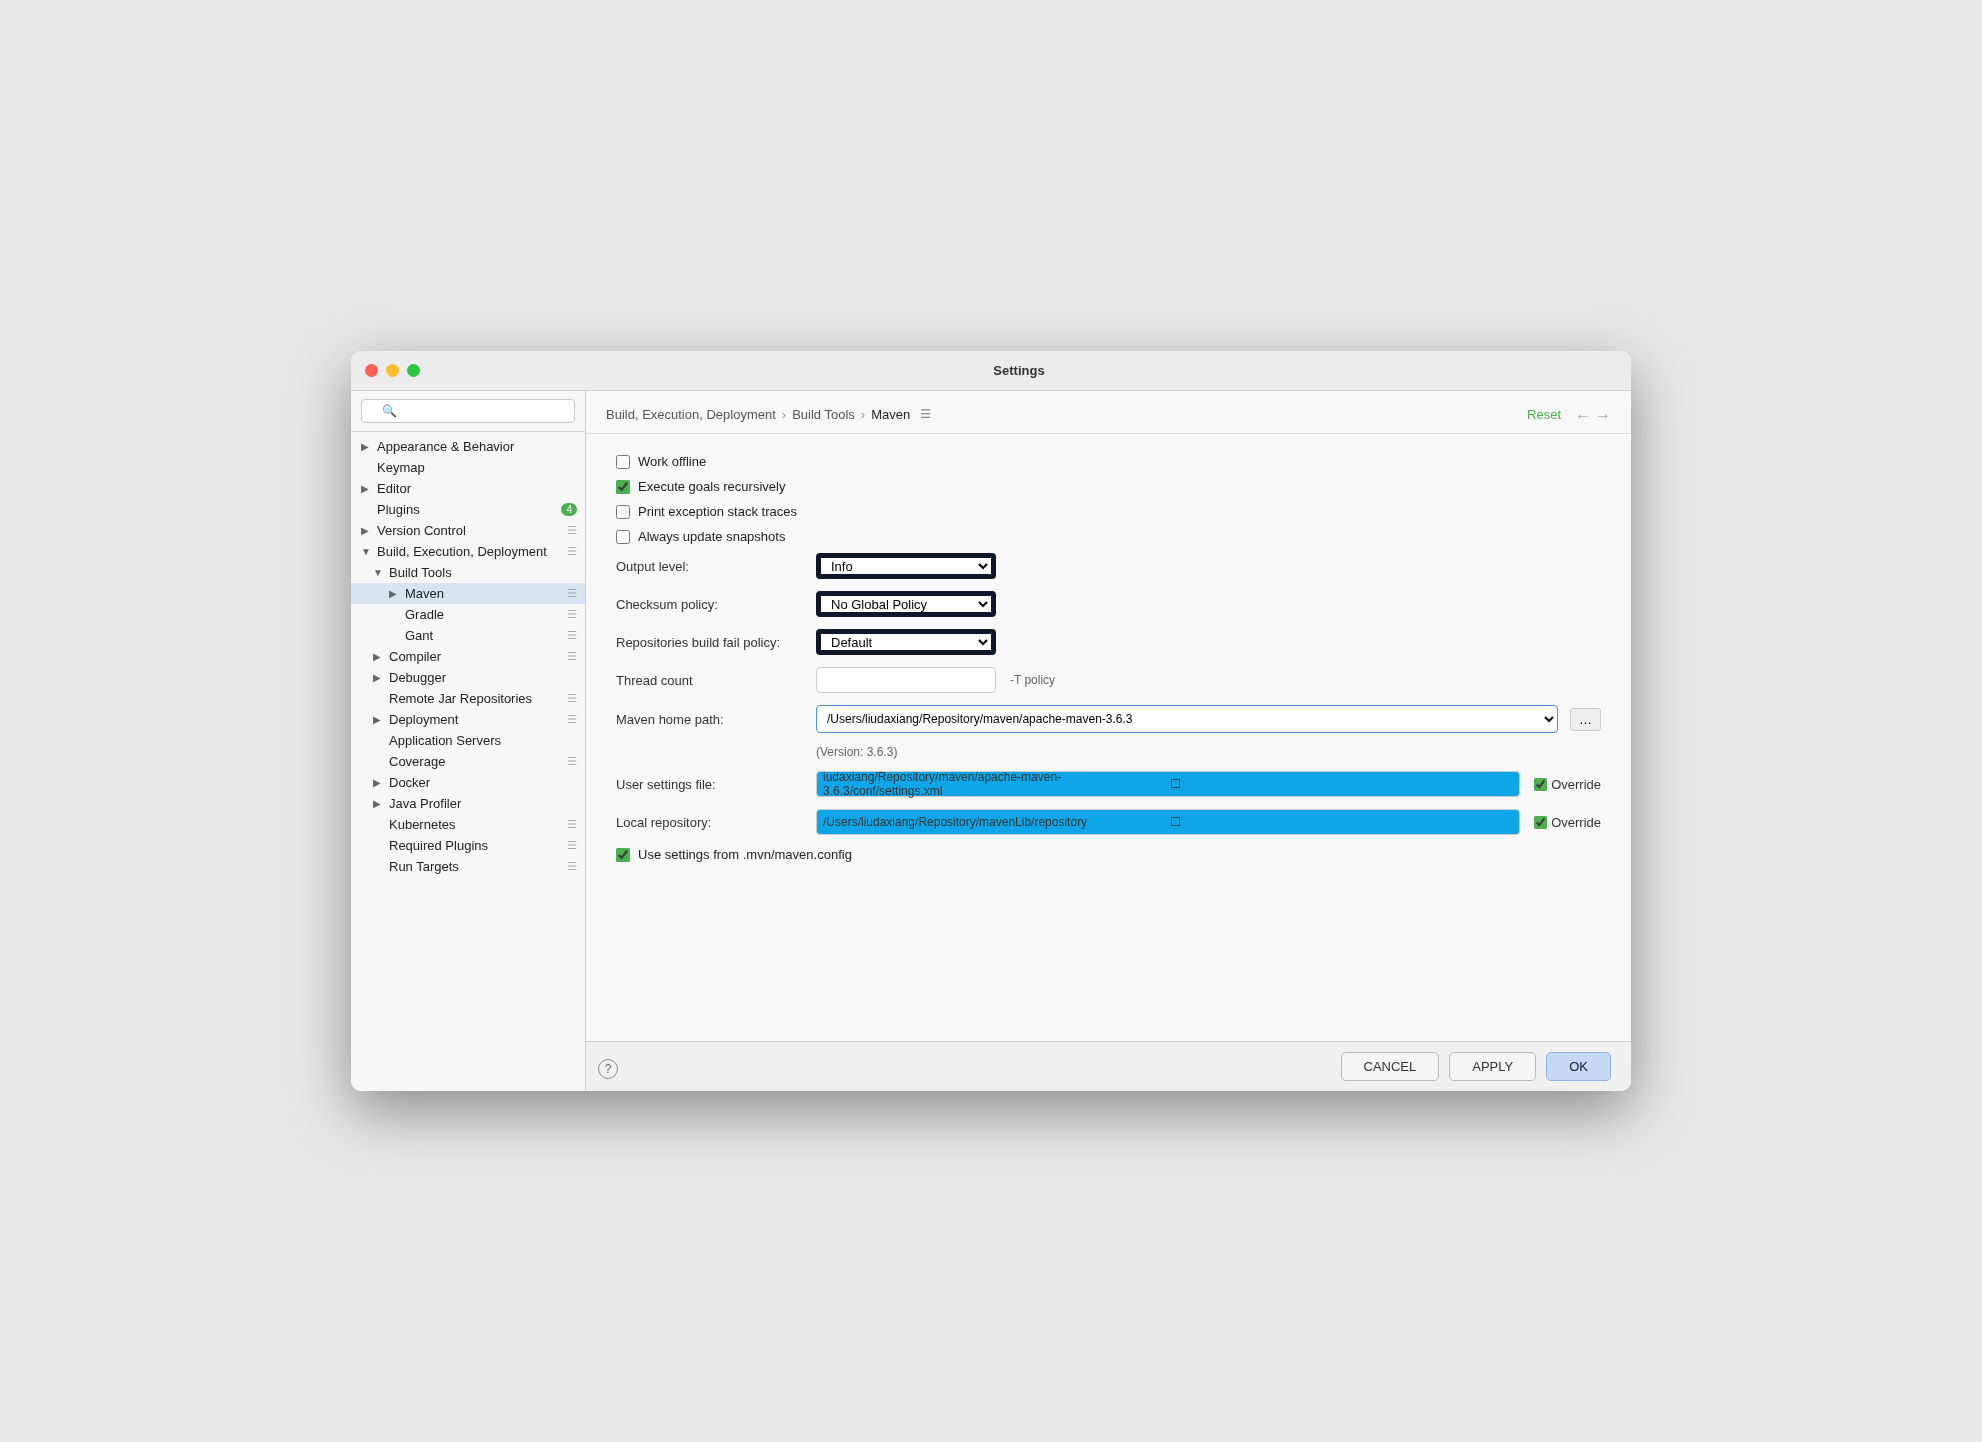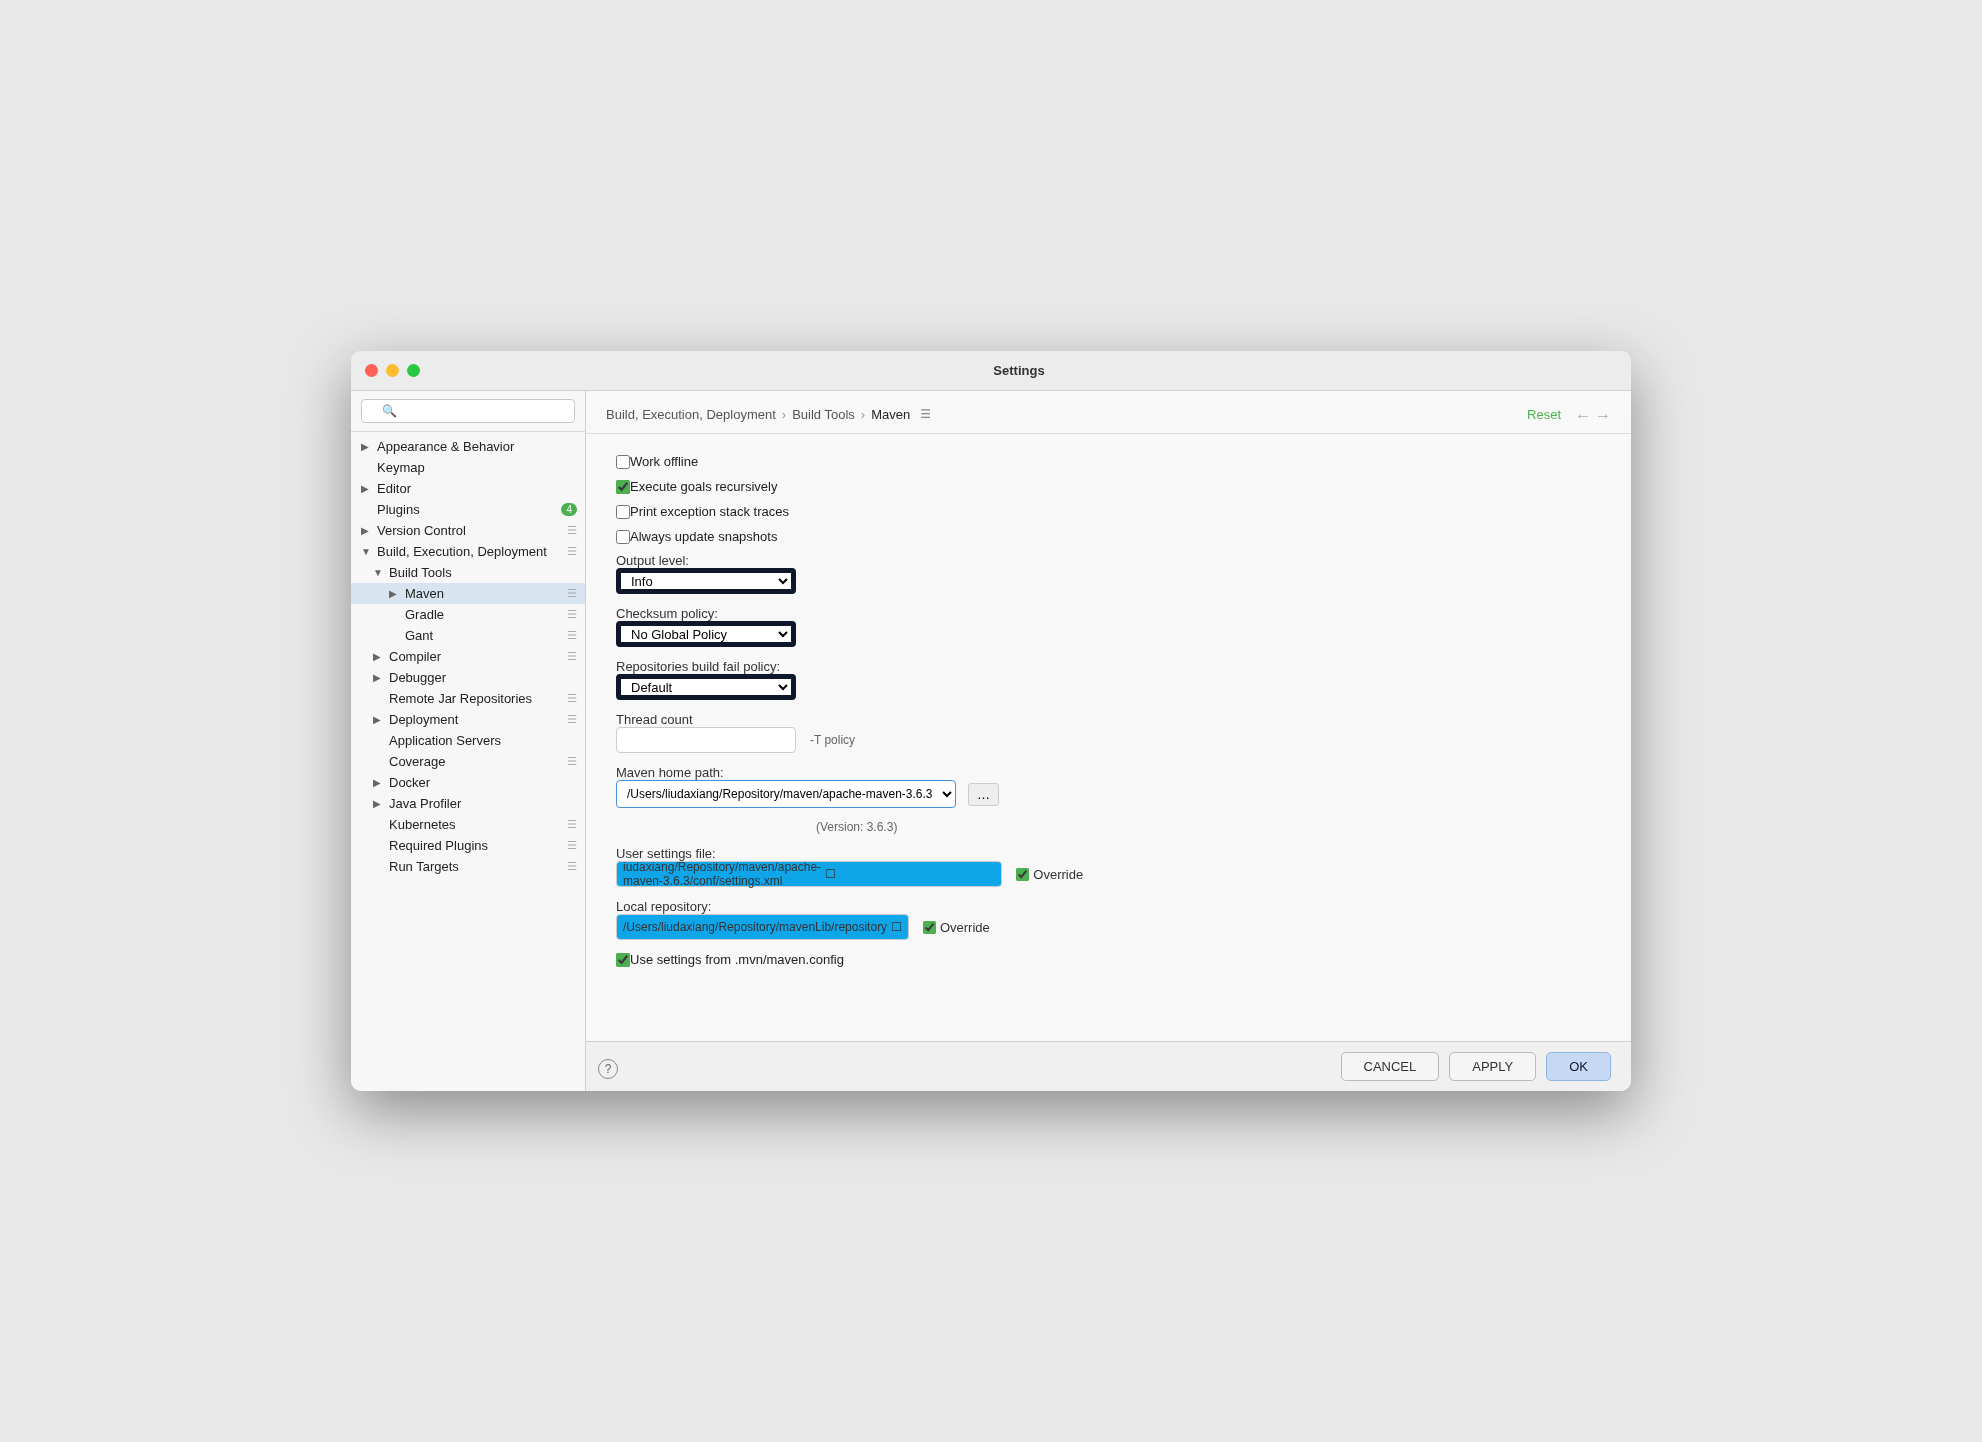--- a/index.html
+++ b/index.html
@@ -171,27 +171,27 @@
       font-size: 16px;
     }
     
     .settings-form {
       flex: 1;
       overflow-y: auto;
       padding: 20px 30px;
     }
     .form-row {
       display: flex;
-      align-items: flex-start;
+      align-items: center;
       margin-bottom: 12px;
-      flex-direction: column;
     }
     .checkbox-row {
       display: flex;
       align-items: center;
+      gap: 8px;
       margin-bottom: 10px;
     }
     .checkbox-row input[type="checkbox"] {
       width: 14px;
       height: 14px;
       accent-color: #4CAF50;
     }
     .checkbox-row label { font-size: 13px; color: #222; cursor: pointer; }
     .field-label {
       width: 200px;

